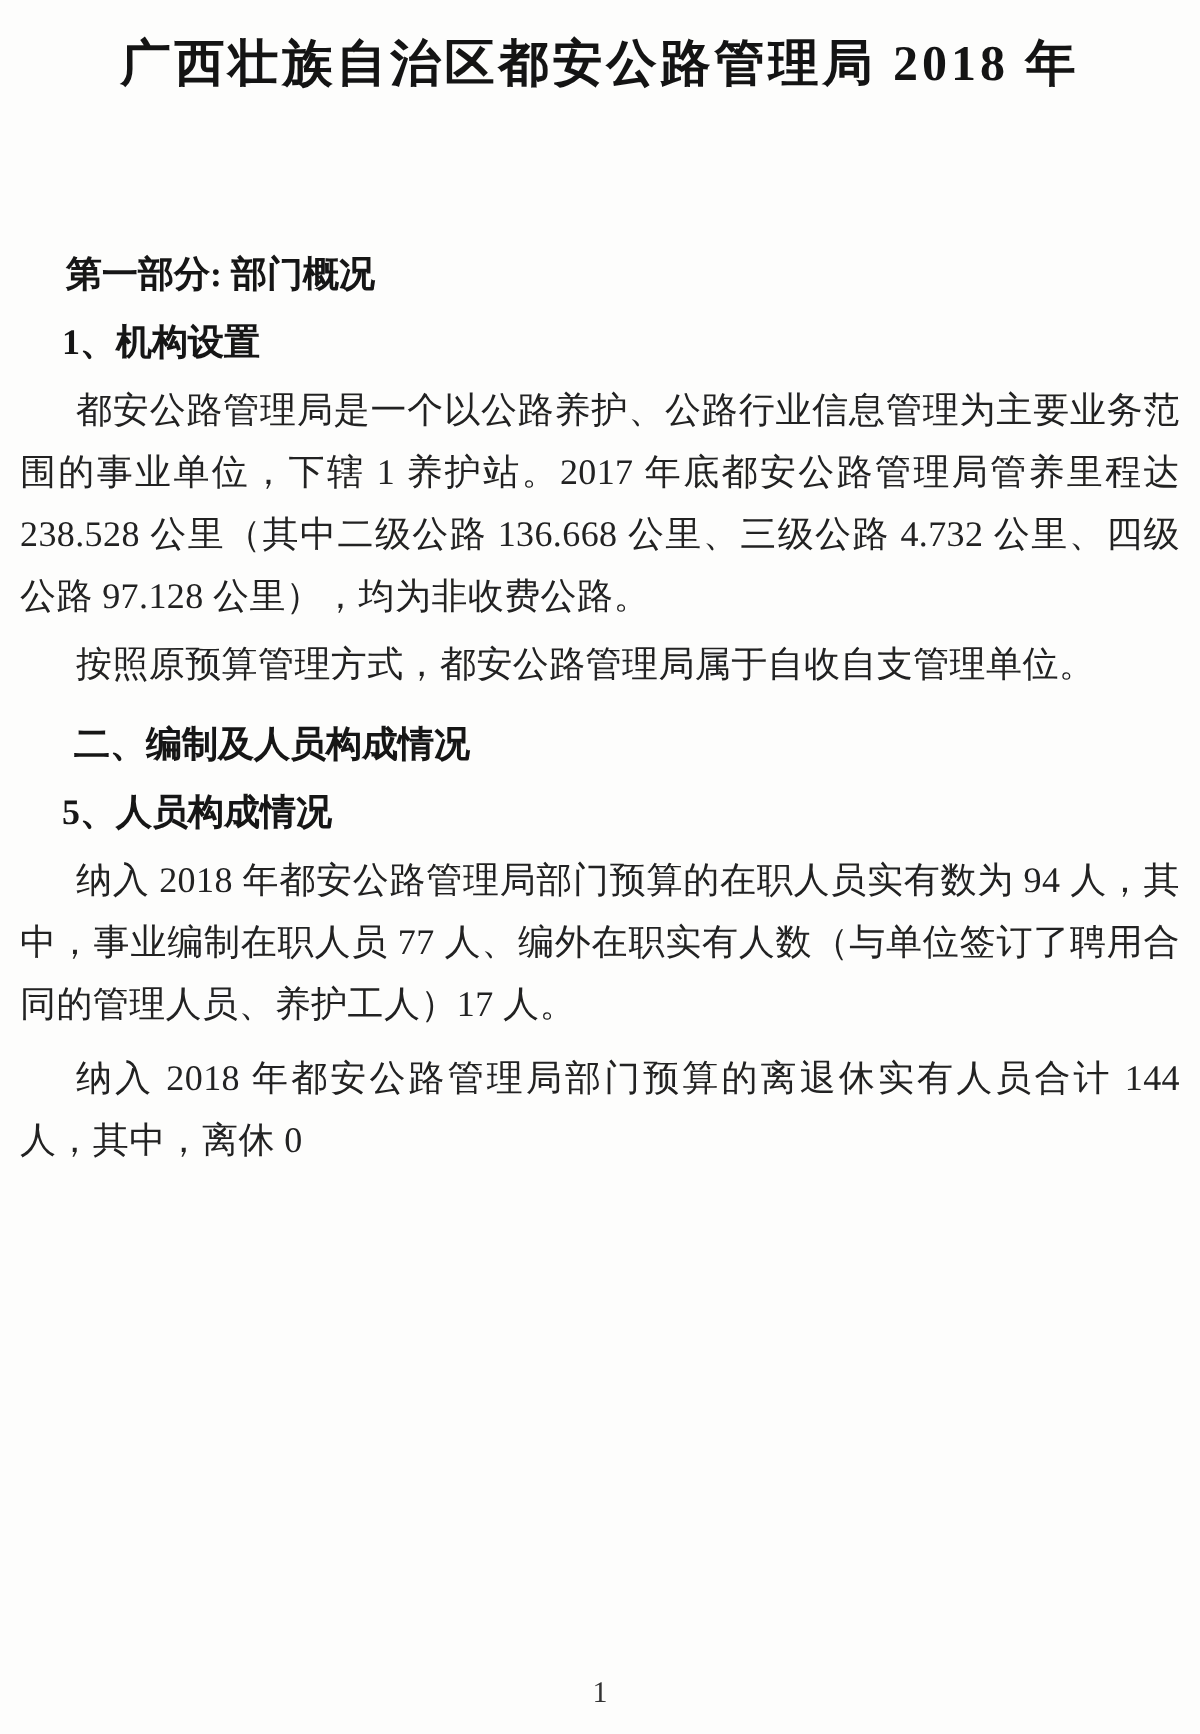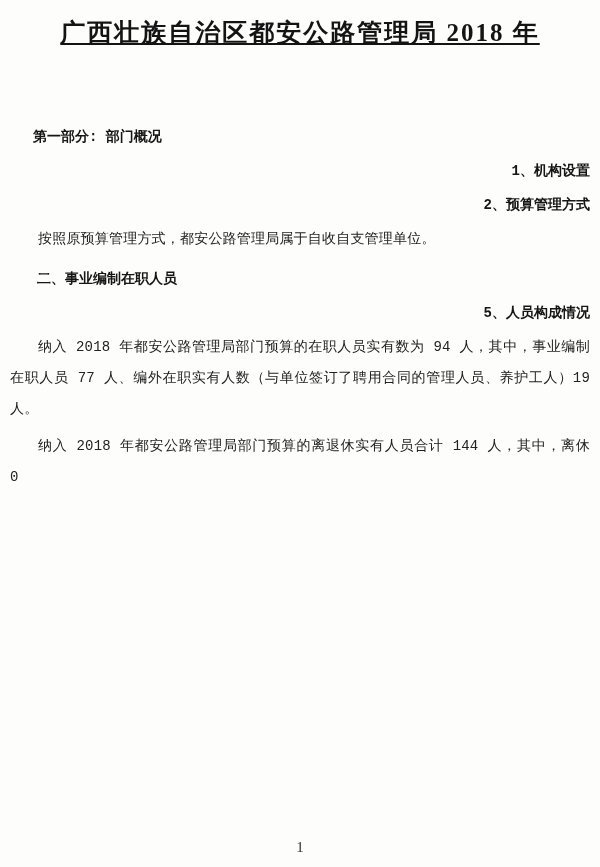--- a/index.html
+++ b/index.html
@@ -21,44 +21,42 @@
   }
   .doc-title {
     margin: 0;
     padding: 16px 10px 0 10px;
     text-align: center;
     font-size: 25px;
     font-weight: bold;
     line-height: 34px;
     letter-spacing: 2px;
     color: #141414;
-    text-decoration: underline;
   }
   .doc-title .tl {
     display: block;
     white-space: nowrap;
   }
   .doc-body {
     margin-top: 72px;
     padding: 0 10px;
   }
   .blk {
     margin: 3px 0 0 0;
-    font-size: 14px;
+    font-size: 18px;
     line-height: 31px;
     color: #222;
-    font-family: Liberation Mono, monospace;
   }
   .heading {
     font-weight: bold;
     color: #161616;
   }
   .lv1 { text-indent: 23px; }
   .lv2 { text-indent: 27px; }
-  .lv3 { text-indent: 21px; text-align: right; }
+  .lv3 { text-indent: 21px; }
   .mt-lg { margin-top: 9px; }
   .mt-md { margin-top: 6px; }
   .para {
     text-align: justify;
     text-justify: inter-character;
     text-indent: 28px;
     letter-spacing: 0.2px;
   }
   .page-footer {
     position: absolute;
@@ -76,23 +74,23 @@
 
 <div class="page">
 
   <h1 class="doc-title">
     <span class="tl">广西壮族自治区都安公路管理局 2018 年</span>
   </h1>
 
   <div class="doc-body">
     <p class="blk heading lv1">第一部分: 部门概况</p>
     <p class="blk heading lv3">1、机构设置</p>
-    <p class="blk heading lv3">2、预算管理方式</p>
+    <p class="blk para">都安公路管理局是一个以公路养护、公路行业信息管理为主要业务范围的事业单位，下辖 1 养护站。2017 年底都安公路管理局管养里程达 238.528 公里（其中二级公路 136.668 公里、三级公路 4.732 公里、四级公路 97.128 公里），均为非收费公路。</p>
     <p class="blk para">按照原预算管理方式，都安公路管理局属于自收自支管理单位。</p>
-    <p class="blk heading lv2 mt-lg">二、事业编制在职人员</p>
+    <p class="blk heading lv2 mt-lg">二、编制及人员构成情况</p>
     <p class="blk heading lv3">5、人员构成情况</p>
-    <p class="blk para">纳入 2018 年都安公路管理局部门预算的在职人员实有数为 94 人，其中，事业编制在职人员 77 人、编外在职实有人数（与单位签订了聘用合同的管理人员、养护工人）19 人。</p>
+    <p class="blk para">纳入 2018 年都安公路管理局部门预算的在职人员实有数为 94 人，其中，事业编制在职人员 77 人、编外在职实有人数（与单位签订了聘用合同的管理人员、养护工人）17 人。</p>
     <p class="blk para mt-md">纳入 2018 年都安公路管理局部门预算的离退休实有人员合计 144 人，其中，离休 0</p>
   </div>
 
   <div class="page-footer">1</div>
 
 </div>
 
 </body></html>

